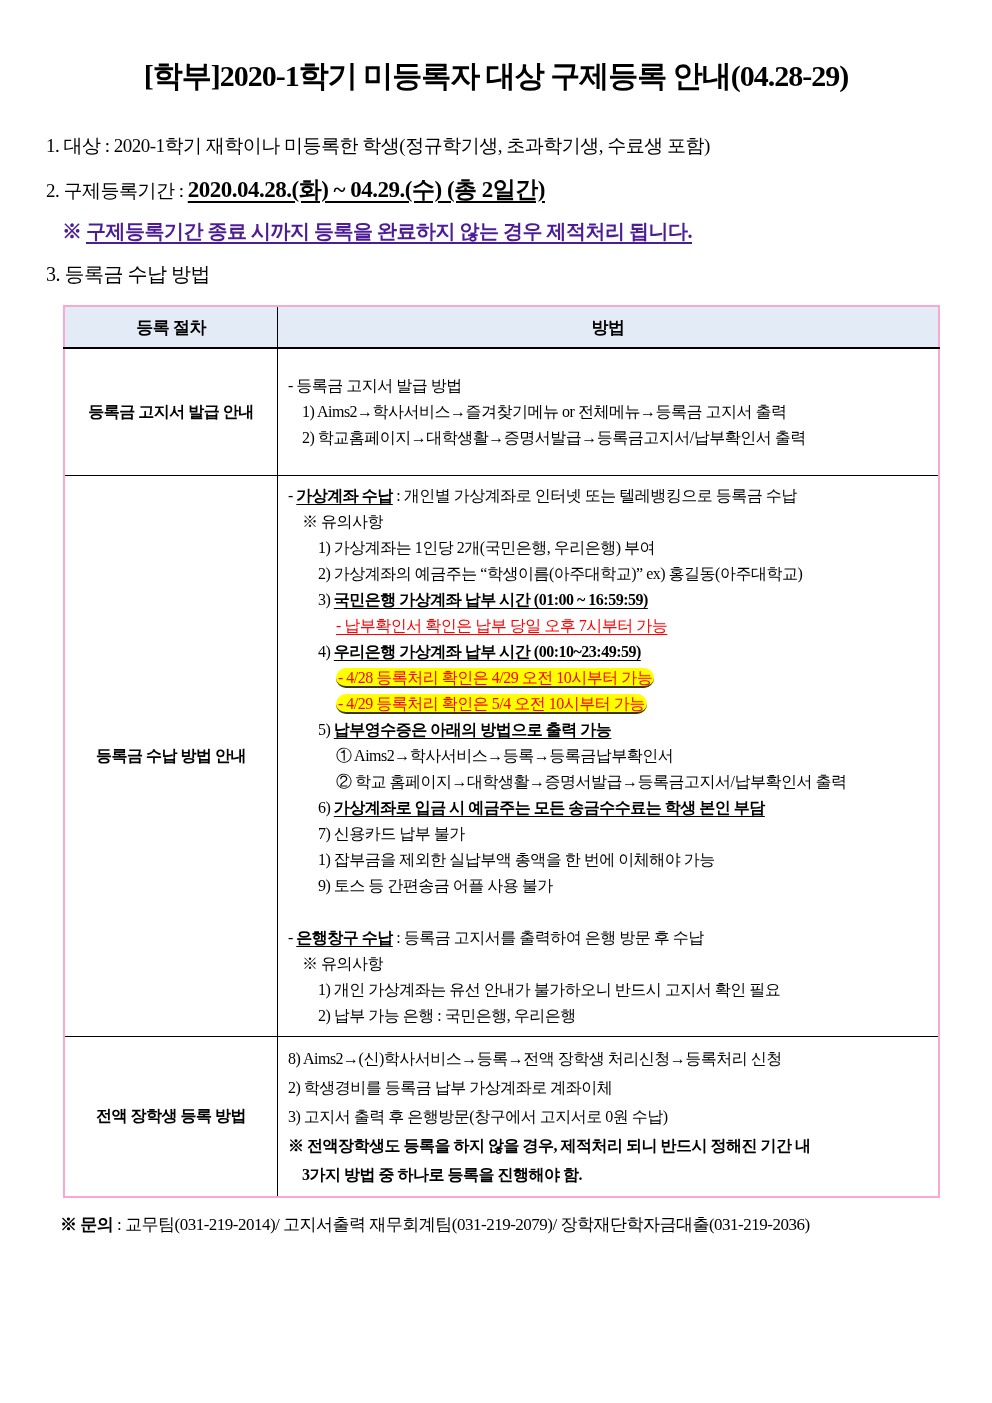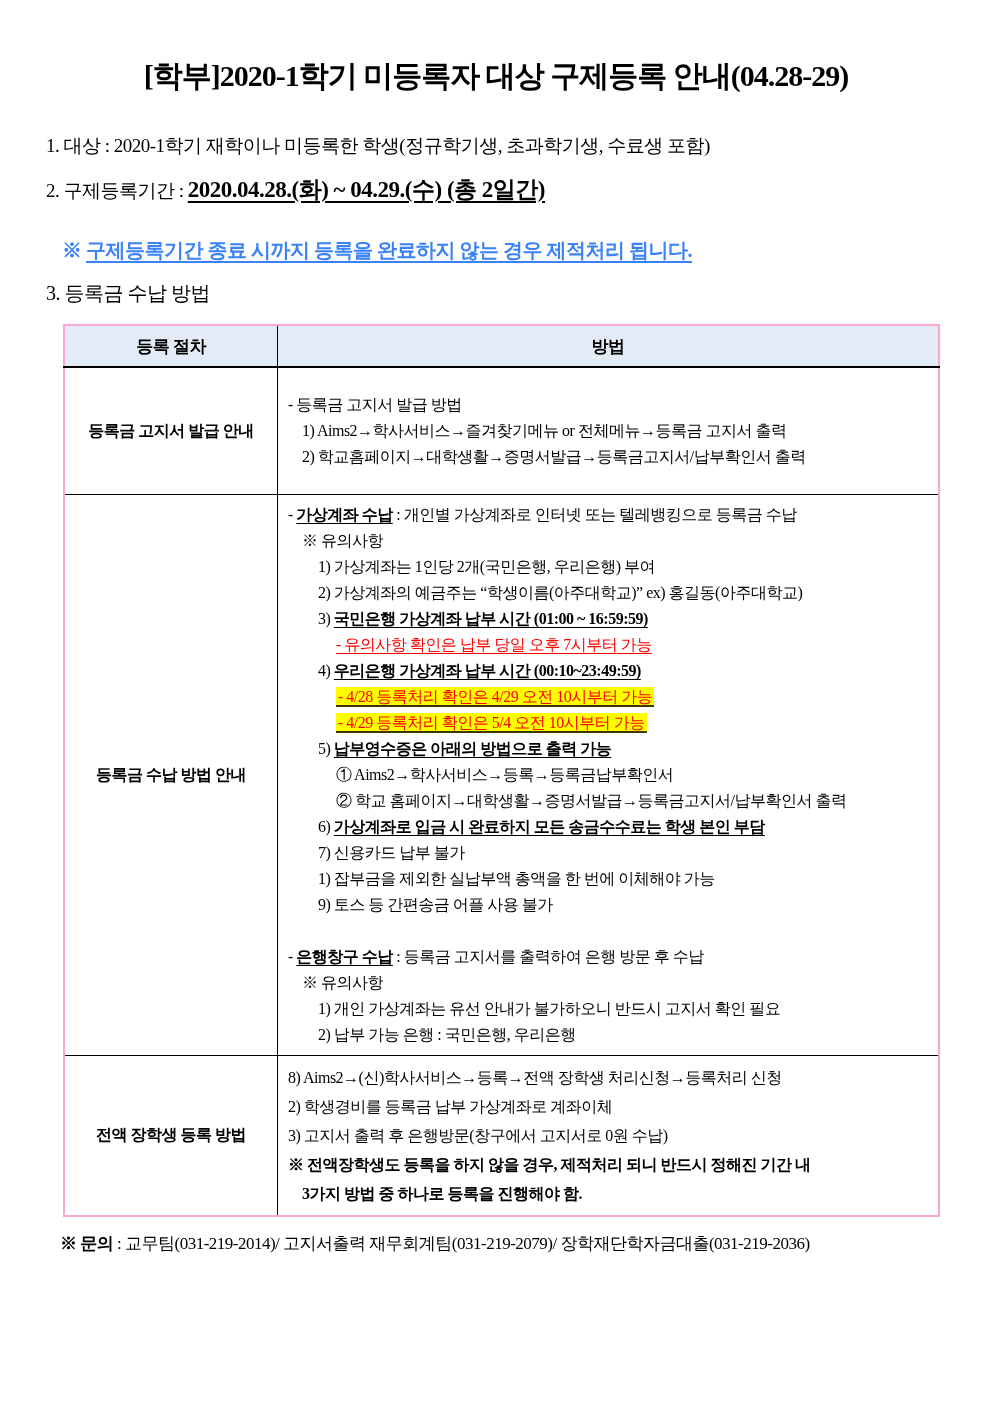--- a/index.html
+++ b/index.html
@@ -9,21 +9,21 @@
     letter-spacing:-0.5px;
   }
   .doc-title{
     padding-top:56px;text-align:center;
     font-size:30px;font-weight:700;letter-spacing:-1px;
   }
   .intro{margin:36px 38px 0 46px;}
   .intro-target{font-size:19px;}
   .intro-period{margin-top:15px;font-size:19px;}
   .period-value{font-size:23px;font-weight:700;text-decoration:underline;text-underline-offset:4px;}
-  .intro-warning{margin-top:32px;margin-left:16px;font-size:20px;font-weight:700;color:#3b82f6;}
+  .intro-warning{margin-top:13px;margin-left:16px;font-size:20px;font-weight:700;color:#4c1d95;}
   .warning-text{text-decoration:underline;text-underline-offset:4px;}
   .intro-method{margin-top:16px;font-size:20px;}
 
   .notice-table{
     margin:17px 0 0 63px;width:877px;
     border-collapse:collapse;border:2px solid #f9a8d4;table-layout:fixed;
   }
   .notice-table th,.notice-table td{border:1px solid #000;}
   .col-procedure{width:210px;}
   .notice-table thead th{
@@ -43,21 +43,21 @@
   .line{white-space:nowrap;}
   .in0{padding-left:10px;}
   .in1{padding-left:24px;}
   .in2{padding-left:40px;}
   .in3{padding-left:58px;}
   .b{font-weight:700;}
   .bu{font-weight:700;text-decoration:underline;text-underline-offset:3px;}
   .ru{color:#ff0000;text-decoration:underline;text-underline-offset:3px;}
   .hl{
     color:#ff0000;background:#ffff00;
-    border-bottom:2px solid #3a3a00;padding:1px 2px 0 2px;
+    border-bottom:2px solid #3a3a00;padding:1px 2px 0 2px;border-radius:10px;
   }
   .blank-line{height:26px;}
   .doc-footer{margin:15px 0 0 60px;font-size:17px;}
 </style>
 </head>
 <body>
 
 <div class="page">
 
   <div class="doc-title">[학부]2020-1학기 미등록자 대상 구제등록 안내(04.28-29)</div>
@@ -86,28 +86,28 @@
         </td>
       </tr>
       <tr>
         <td class="cell-label">등록금 수납 방법 안내</td>
         <td class="cell-content">
           <div class="line in0"><span>- </span><span class="bu">가상계좌 수납</span><span> : 개인별 가상계좌로 인터넷 또는 텔레뱅킹으로 등록금 수납</span></div>
           <div class="line in1">※ 유의사항</div>
           <div class="line in2">1) 가상계좌는 1인당 2개(국민은행, 우리은행) 부여</div>
           <div class="line in2">2) 가상계좌의 예금주는 “학생이름(아주대학교)” ex) 홍길동(아주대학교)</div>
           <div class="line in2"><span>3) </span><span class="bu">국민은행 가상계좌 납부 시간 (01:00 ~ 16:59:59)</span></div>
-          <div class="line in3"><span class="ru">- 유의사항 확인은 납부 당일 오후 7시부터 가능</span></div>
+          <div class="line in3"><span class="ru">- 납부확인서 확인은 납부 당일 오후 7시부터 가능</span></div>
           <div class="line in2"><span>4) </span><span class="bu">우리은행 가상계좌 납부 시간 (00:10~23:49:59)</span></div>
           <div class="line in3"><span class="hl">- 4/28 등록처리 확인은 4/29 오전 10시부터 가능</span></div>
           <div class="line in3"><span class="hl">- 4/29 등록처리 확인은 5/4 오전 10시부터 가능</span></div>
           <div class="line in2"><span>5) </span><span class="bu">납부영수증은 아래의 방법으로 출력 가능</span></div>
           <div class="line in3">① Aims2→학사서비스→등록→등록금납부확인서</div>
           <div class="line in3">② 학교 홈페이지→대학생활→증명서발급→등록금고지서/납부확인서 출력</div>
-          <div class="line in2"><span>6) </span><span class="bu">가상계좌로 입금 시 완료하지 모든 송금수수료는 학생 본인 부담</span></div>
+          <div class="line in2"><span>6) </span><span class="bu">가상계좌로 입금 시 예금주는 모든 송금수수료는 학생 본인 부담</span></div>
           <div class="line in2">7) 신용카드 납부 불가</div>
           <div class="line in2">1) 잡부금을 제외한 실납부액 총액을 한 번에 이체해야 가능</div>
           <div class="line in2">9) 토스 등 간편송금 어플 사용 불가</div>
           <div class="blank-line"></div>
           <div class="line in0"><span>- </span><span class="bu">은행창구 수납</span><span> : 등록금 고지서를 출력하여 은행 방문 후 수납</span></div>
           <div class="line in1">※ 유의사항</div>
           <div class="line in2">1) 개인 가상계좌는 유선 안내가 불가하오니 반드시 고지서 확인 필요</div>
           <div class="line in2">2) 납부 가능 은행 : 국민은행, 우리은행</div>
         </td>
       </tr>

